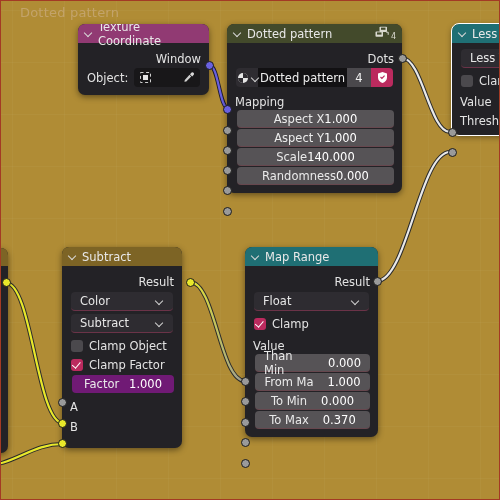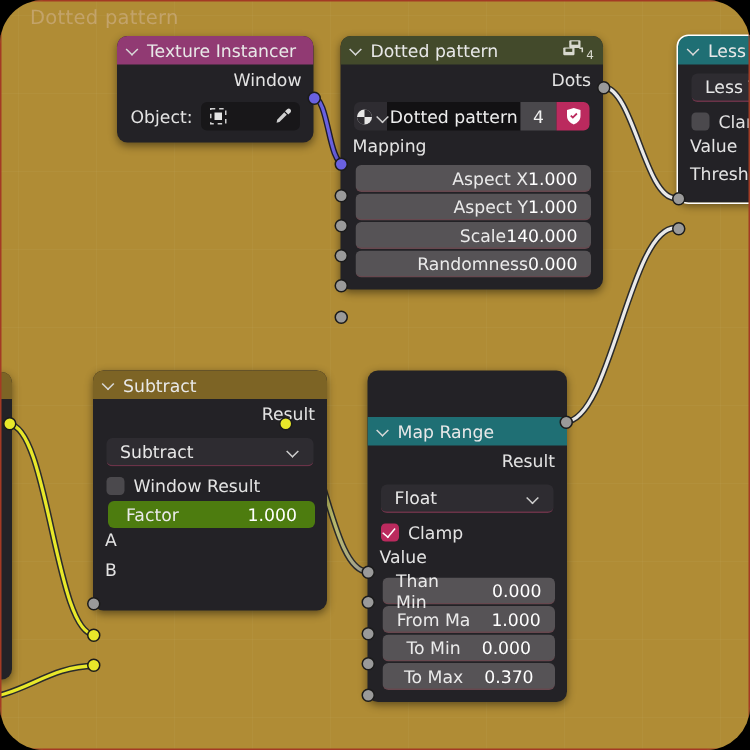--- a/index.html
+++ b/index.html
@@ -7,21 +7,20 @@
     padding: 0;
     background: #000;
   }
   #root {
     position: relative;
     width: 500px;
     height: 500px;
     overflow: hidden;
     background: #b08c35;
     font-family: "DejaVu Sans", "Liberation Sans", sans-serif;
-    border-radius: 29px;
     -webkit-font-smoothing: antialiased;
   }
   
   #editor-border {
     position: absolute;
     inset: 0;
     border: 1px solid #a33a24;
     box-sizing: border-box;
     pointer-events: none;
     z-index: 60;
@@ -87,28 +86,28 @@
     border-right: 1.4px solid #d8d8d8;
     border-bottom: 1.4px solid #d8d8d8;
     transform: rotate(45deg);
   }
 
   
   .h-tex   { background: #913a73; }
   .h-group { background: #434a2b; }
   .h-math  { background: #7d6425; }
   .h-conv  { background: #1f6f74; }
-  .h-conv2 { background: #1f6f74; margin-top: 31px; }
+  .h-conv2 { background: #1f6f74; }
 
   
   .row {
     position: relative;
     height: 20px;
     display: flex;
-    align-items: flex-start;
+    align-items: flex-end;
     font-size: 11.5px;
     color: #e3e3e3;
     padding: 0 8px;
   }
   .row.out { justify-content: flex-end; }
   .row.label-only { color: #e3e3e3; }
 
   
   .sock {
     position: absolute;
@@ -124,31 +123,31 @@
   .sock.purple { background: #6a61e0; }
 
   
   .widget {
     margin: 1px 8px 1px 10px;
     height: 18px;
     border-radius: 4px;
     background: #565356;
     display: flex;
     align-items: center;
-    justify-content: flex-end;
+    justify-content: center;
     padding: 0 9px;
     font-size: 11.5px;
     color: #eaeaea;
     box-sizing: border-box;
     border-bottom: 1px solid rgba(120,60,70,0.5);
   }
   .widget .v { color: #ffffff; }
 
   .widget.slider {
-    background: #4d7c0f;
+    background: #701a75;
     border-bottom: none;
     justify-content: space-between;
     padding: 0 12px;
   }
 
   
   .dropdown {
     margin: 3px 9px;
     height: 19px;
     border-radius: 4px;
@@ -312,21 +311,21 @@
 
   <div class="node" style="left:-8px; top:248px; width:16px; height:205px;">
     <div class="node-header h-math" style="height:18px;"></div>
     <div class="node-body" style="height:100%;"></div>
   </div>
   <div class="sock yellow" style="left:2px; top:278px;"></div>
 
   <div class="node" style="left:78px; top:24px; width:131px;">
     <div class="node-header h-tex">
       <span class="chev"></span>
-      <span>Texture Instancer</span>
+      <span>Texture Coordinate</span>
     </div>
     <div class="node-body">
       <div class="row out">
         <span>Window</span>
       </div>
       <div class="objrow">
         <span>Object:</span>
         <span class="objfield">
           <span style="display:inline-flex;align-items:center;">
             <svg width="13" height="13" viewBox="0 0 13 13">
@@ -430,36 +429,44 @@
         <span>Value</span>
       </div>
       <div class="row" style="height:19px;">
         <span>Threshold</span>
       </div>
     </div>
   </div>
   <div class="sock gray" style="left:448px; top:128px;"></div>
   <div class="sock gray" style="left:448px; top:148px;"></div>
 
-  <div class="node" style="left:62px; top:247px; width:156px;">
+  <div class="node" style="left:62px; top:247px; width:120px;">
     <div class="node-header h-math">
       <span class="chev"></span>
       <span>Subtract</span>
     </div>
     <div class="node-body" style="padding-bottom:14px;">
       <div class="row out">
         <span>Result</span>
       </div>
       <div class="dropdown">
+        <span>Color</span>
+        <span class="dd-arrow"></span>
+      </div>
+      <div class="dropdown">
         <span>Subtract</span>
         <span class="dd-arrow"></span>
       </div>
       <div class="chkrow">
         <span class="chk"></span>
-        <span>Window Result</span>
+        <span>Clamp Object</span>
+      </div>
+      <div class="chkrow">
+        <span class="chk on"></span>
+        <span>Clamp Factor</span>
       </div>
       <div class="widget slider">
         <span>Factor</span>
         <span class="v">1.000</span>
       </div>
       <div class="row" style="height:20px;">
         <span>A</span>
       </div>
       <div class="row" style="height:20px;">
         <span>B</span>

